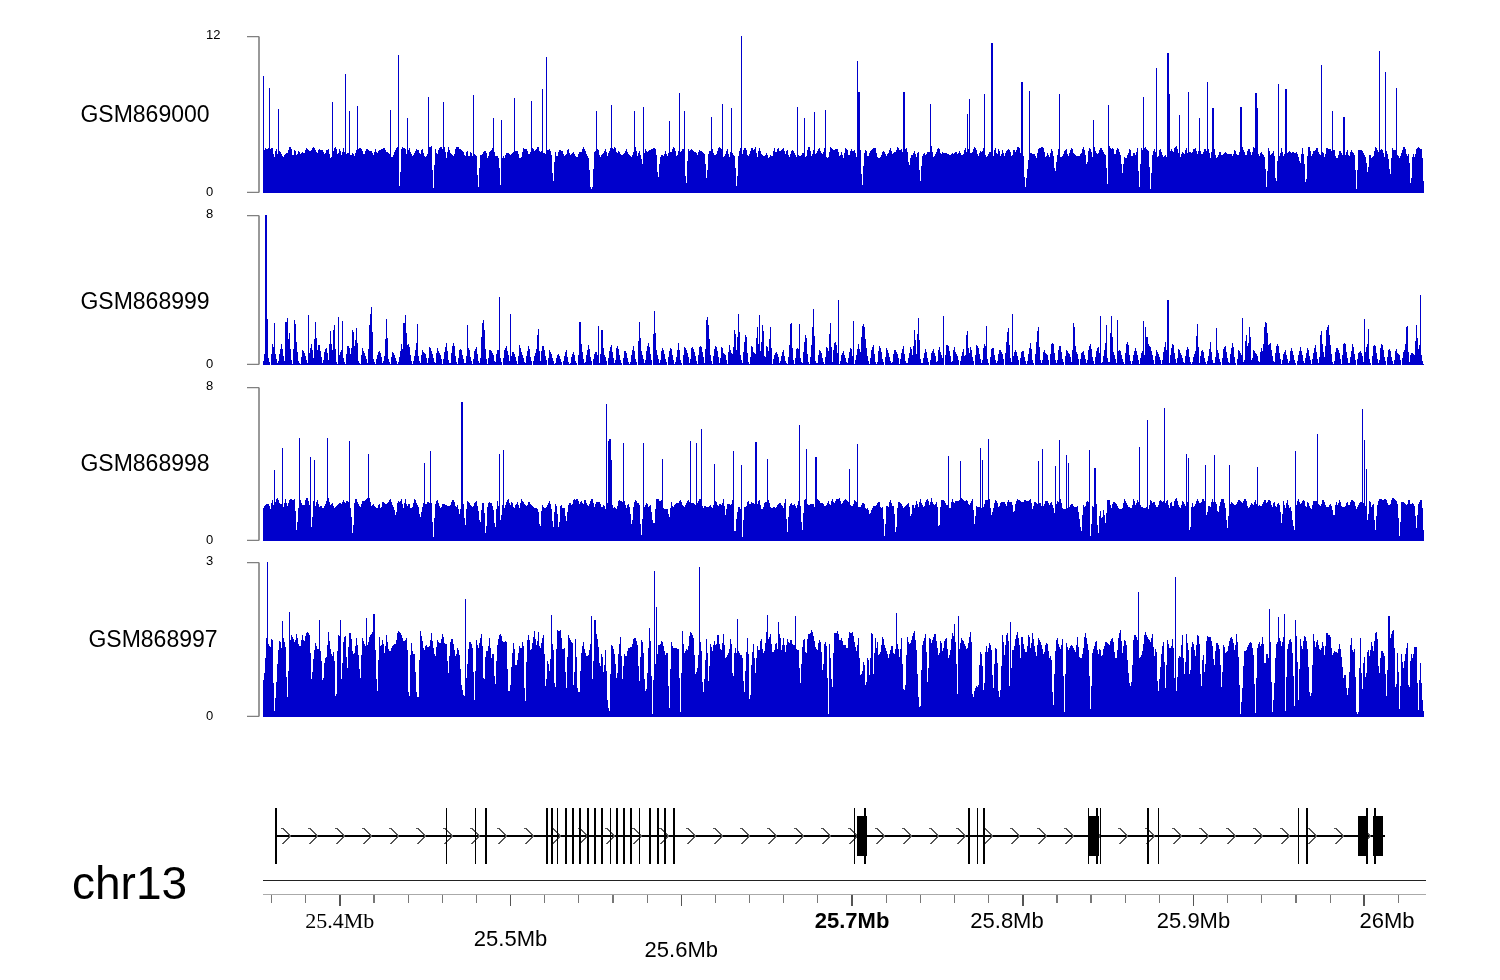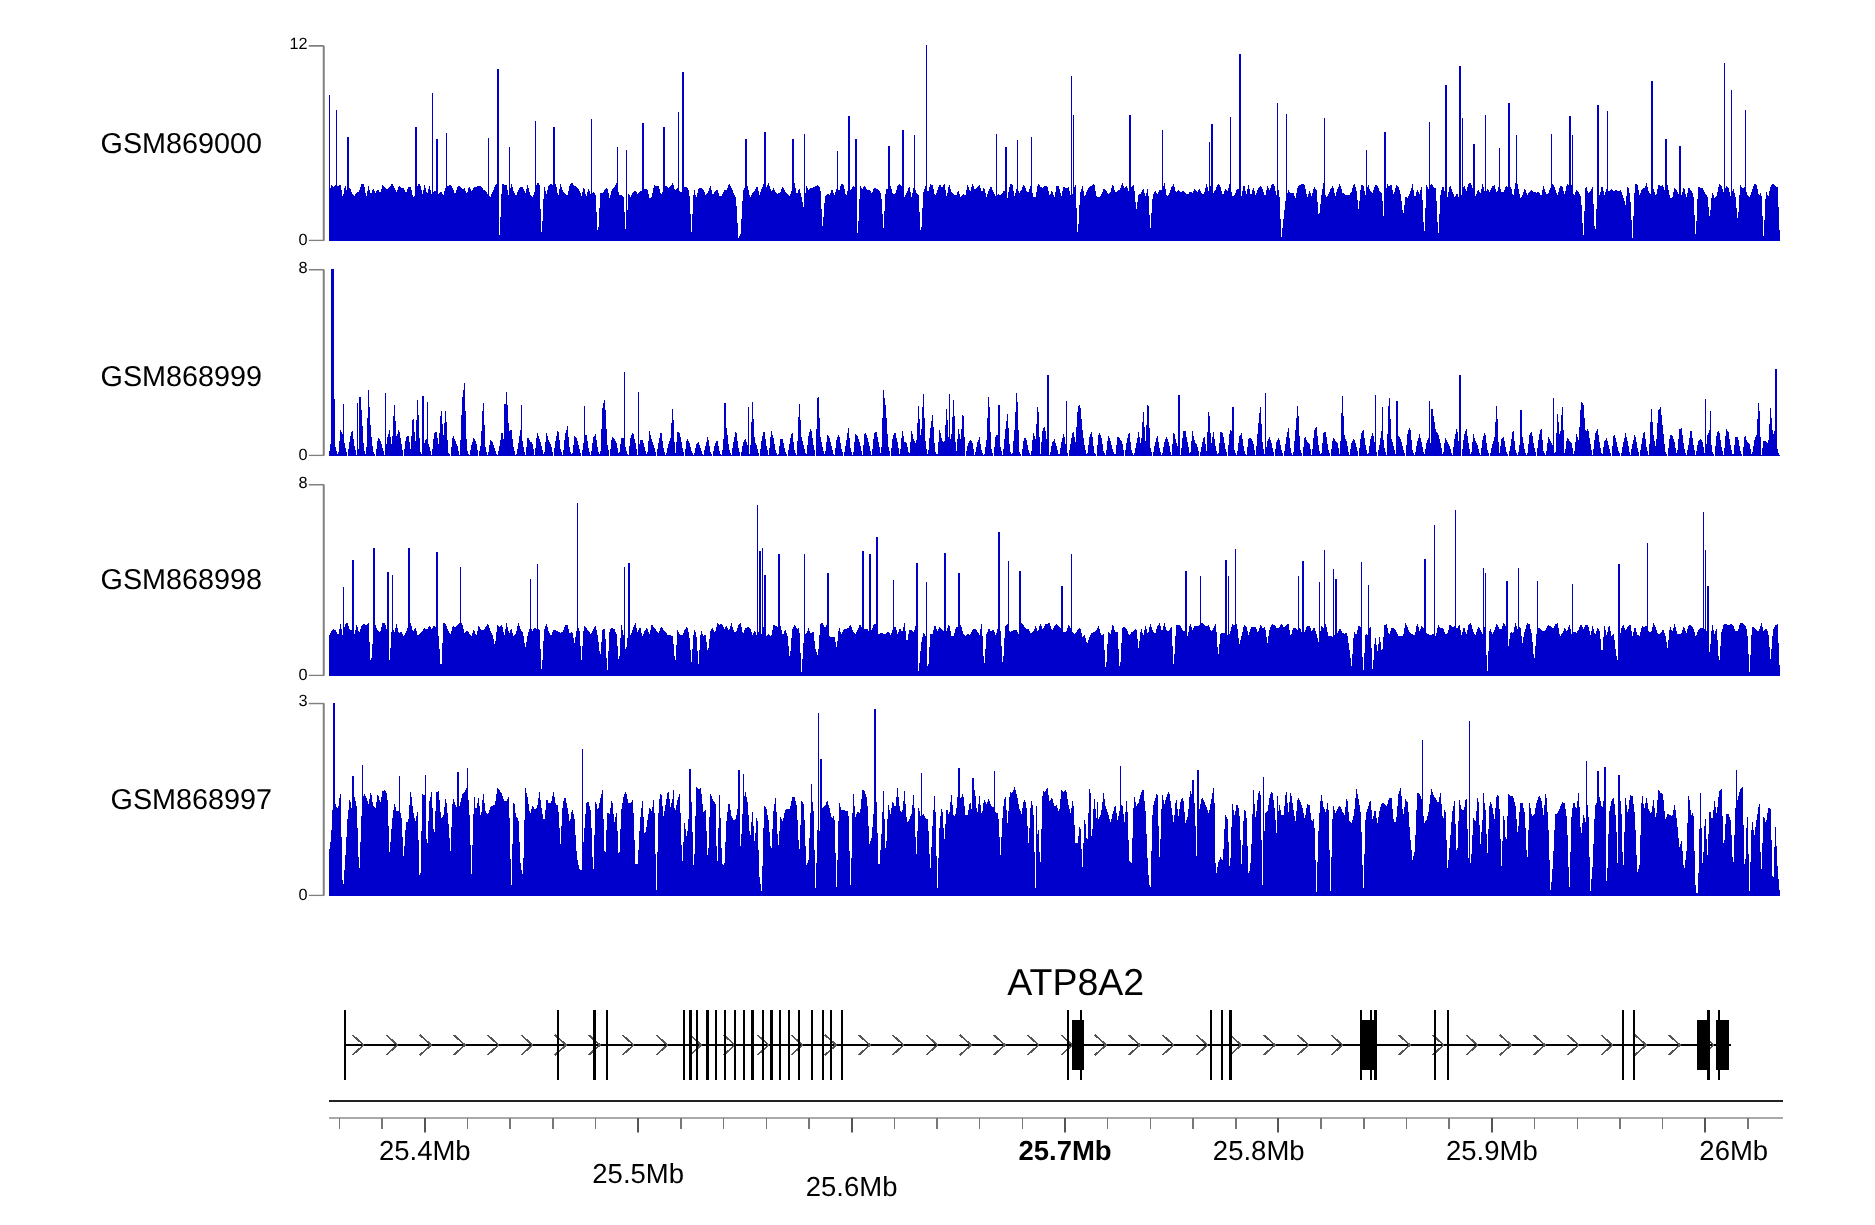--- a/index.html
+++ b/index.html
@@ -29,21 +29,21 @@
     text-align: center;
     font-size: 23px;
     color: #000000;
     font-family: "Liberation Sans", sans-serif;
     white-space: nowrap;
   }
   .axis-num {
     position: absolute;
     font-size: 13px;
     color: #000000;
-    text-align: right;
+    text-align: left;
     font-family: "Liberation Sans", sans-serif;
     white-space: nowrap;
   }
   .plot-area {
     position: absolute;
     overflow: hidden;
   }
   .plot-area svg, .gene-svg, .axis-svg {
     display: block;
   }
@@ -211,21 +211,20 @@
         <rect x="1306.1463235294111" y="8" width="1.8" height="56" fill="#000000"></rect>
         <rect x="1365.903676470588" y="8" width="1.8" height="56" fill="#000000"></rect>
         <rect x="1374.4404411764685" y="8" width="1.8" height="56" fill="#000000"></rect>
         <rect x="857.2808823529398" y="16" width="10" height="40" fill="#000000"></rect>
         <rect x="1089.4808823529386" y="16" width="10" height="40" fill="#000000"></rect>
         <rect x="1357.5352941176448" y="16" width="10" height="40" fill="#000000"></rect>
         <rect x="1372.9014705882335" y="16" width="10" height="40" fill="#000000"></rect>
       </svg>
     </div>
 
-  <div id="gene-name" style="left: 710.574px; width: 300px; top: 770px;">ATP8A2</div>
 
   <div id="axis-root" class="track" style="left: 0px; top: 878px; width: 1500px; height: 28px;">
       <svg class="axis-svg" width="1500" height="28" shape-rendering="crispEdges">
         <line x1="263" y1="2.5" x2="1426" y2="2.5" stroke="#222222" stroke-width="1.4"></line>
         <line x1="263" y1="16.5" x2="1426" y2="16.5" stroke="#aaaaaa" stroke-width="1.4"></line>
         <line x1="271.54" y1="16.5" x2="271.54" y2="25" stroke="#777777" stroke-width="1.2"></line>
         <line x1="305.68" y1="16.5" x2="305.68" y2="25" stroke="#777777" stroke-width="1.2"></line>
         <line x1="373.98" y1="16.5" x2="373.98" y2="25" stroke="#777777" stroke-width="1.2"></line>
         <line x1="408.12" y1="16.5" x2="408.12" y2="25" stroke="#777777" stroke-width="1.2"></line>
         <line x1="442.27" y1="16.5" x2="442.27" y2="25" stroke="#777777" stroke-width="1.2"></line>
@@ -254,23 +253,24 @@
         <line x1="339.83" y1="16.5" x2="339.83" y2="28" stroke="#555555" stroke-width="1.6"></line>
         <line x1="510.57" y1="16.5" x2="510.57" y2="28" stroke="#555555" stroke-width="1.6"></line>
         <line x1="681.30" y1="16.5" x2="681.30" y2="28" stroke="#555555" stroke-width="1.6"></line>
         <line x1="852.04" y1="16.5" x2="852.04" y2="28" stroke="#555555" stroke-width="1.6"></line>
         <line x1="1022.77" y1="16.5" x2="1022.77" y2="28" stroke="#555555" stroke-width="1.6"></line>
         <line x1="1193.51" y1="16.5" x2="1193.51" y2="28" stroke="#555555" stroke-width="1.6"></line>
         <line x1="1364.24" y1="16.5" x2="1364.24" y2="28" stroke="#555555" stroke-width="1.6"></line>
       </svg>
     </div>
 
+  <div id="chrom-label" style="left: 72px; top: 856px;">chr13</div>
 
   <div id="ticklabels-root">
-      <div class="tick-label" style="left: 259.831px; width: 160px; top: 908px;">25.4Mb</div>
+      <div class="tick-label" style="left: 259.831px; width: 160px; top: 908px; font-family: Liberation Serif, serif;">25.4Mb</div>
       <div class="tick-label" style="left: 430.566px; width: 160px; top: 908px; margin-top: 18px;">25.5Mb</div>
       <div class="tick-label" style="left: 601.301px; width: 160px; top: 908px; margin-top: 29px;">25.6Mb</div>
       <div class="tick-label" style="left: 772.037px; width: 160px; top: 908px; font-weight: bold;">25.7Mb</div>
       <div class="tick-label" style="left: 927px; width: 160px; top: 908px;">25.8Mb</div>
       <div class="tick-label" style="left: 1113.51px; width: 160px; top: 908px;">25.9Mb</div>
       <div class="tick-label" style="left: 1307px; width: 160px; top: 908px;">26Mb</div>
     </div>
 
 </div>
 

